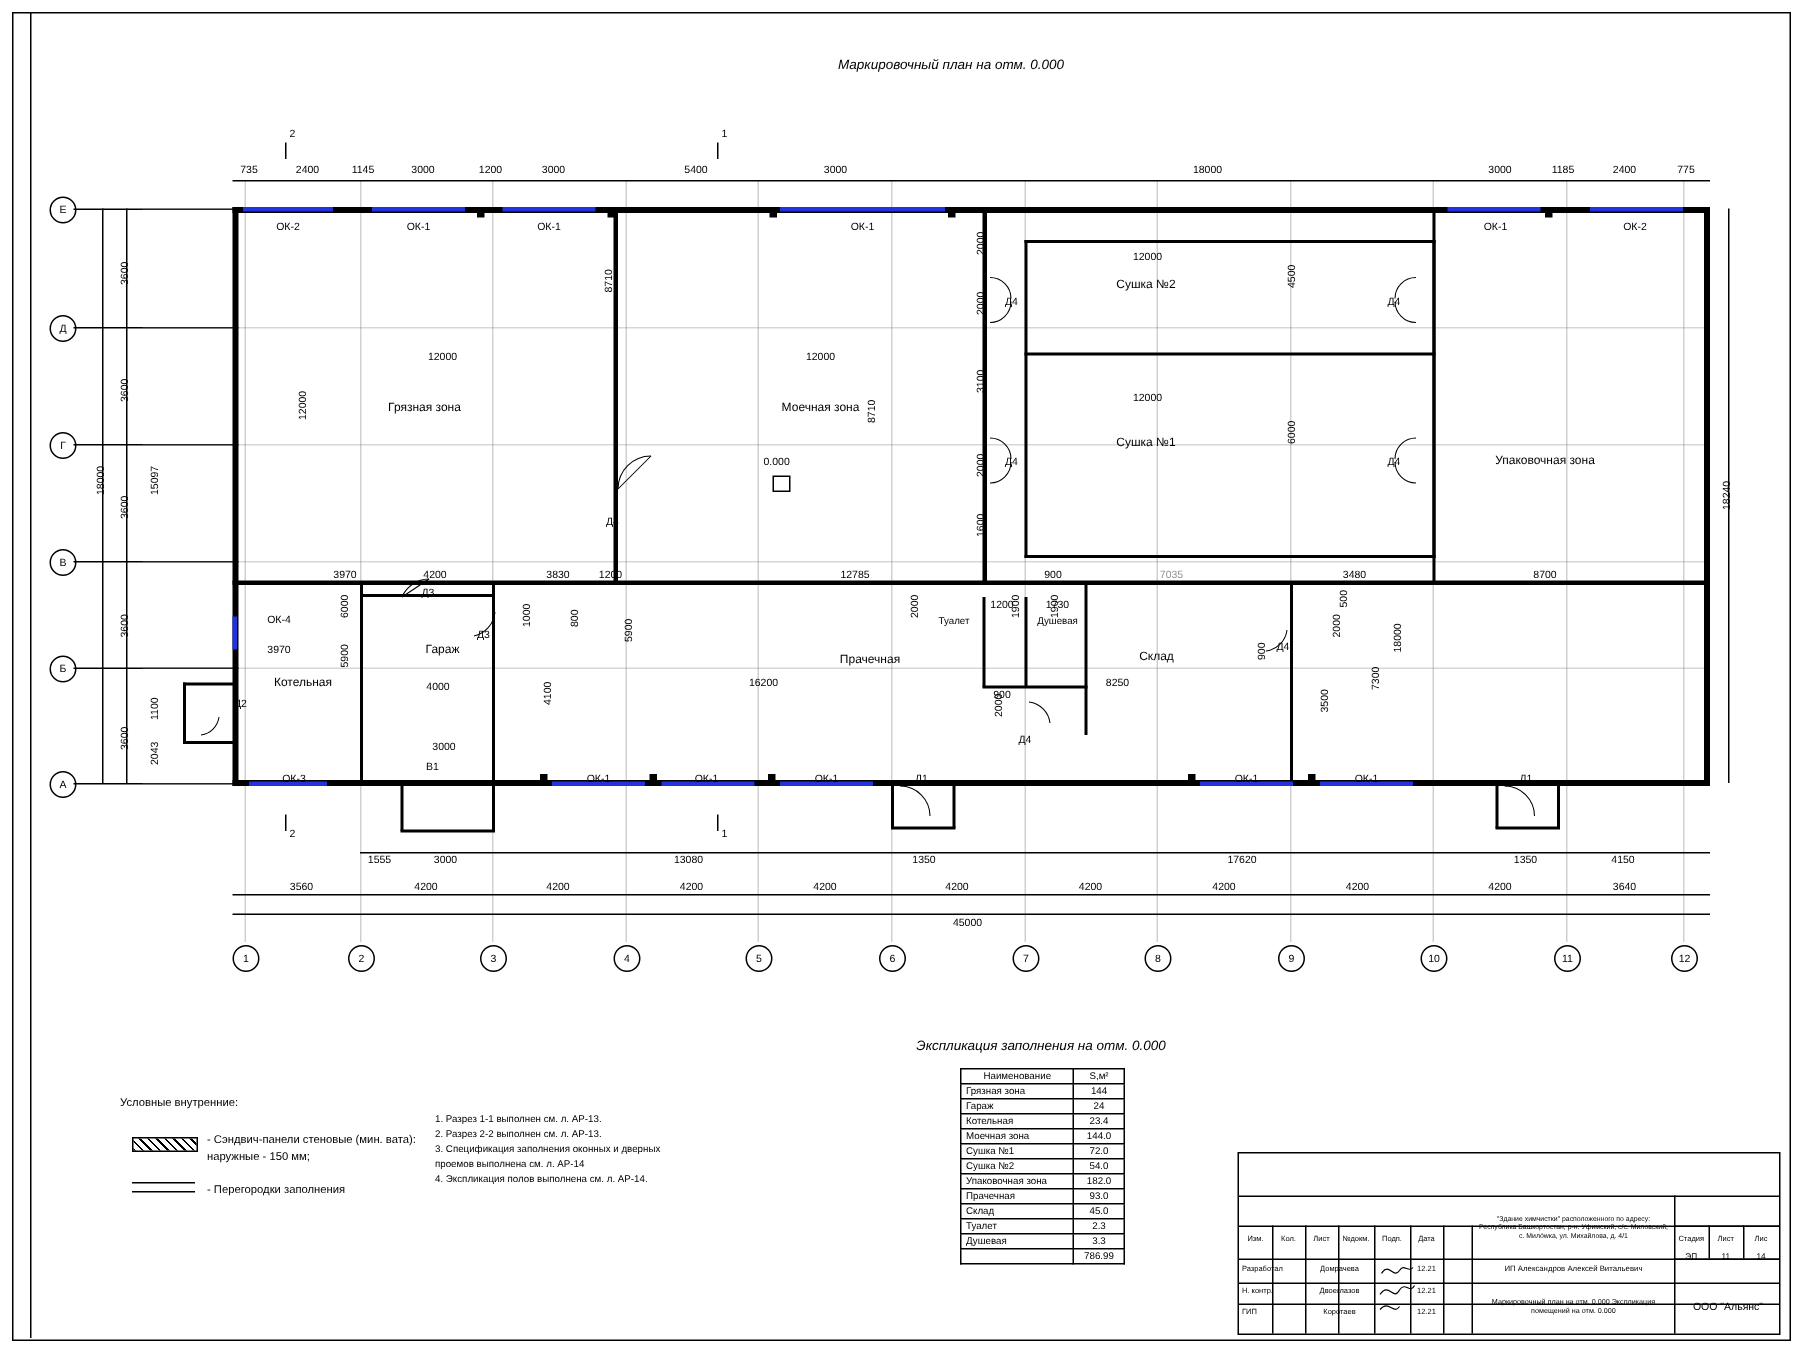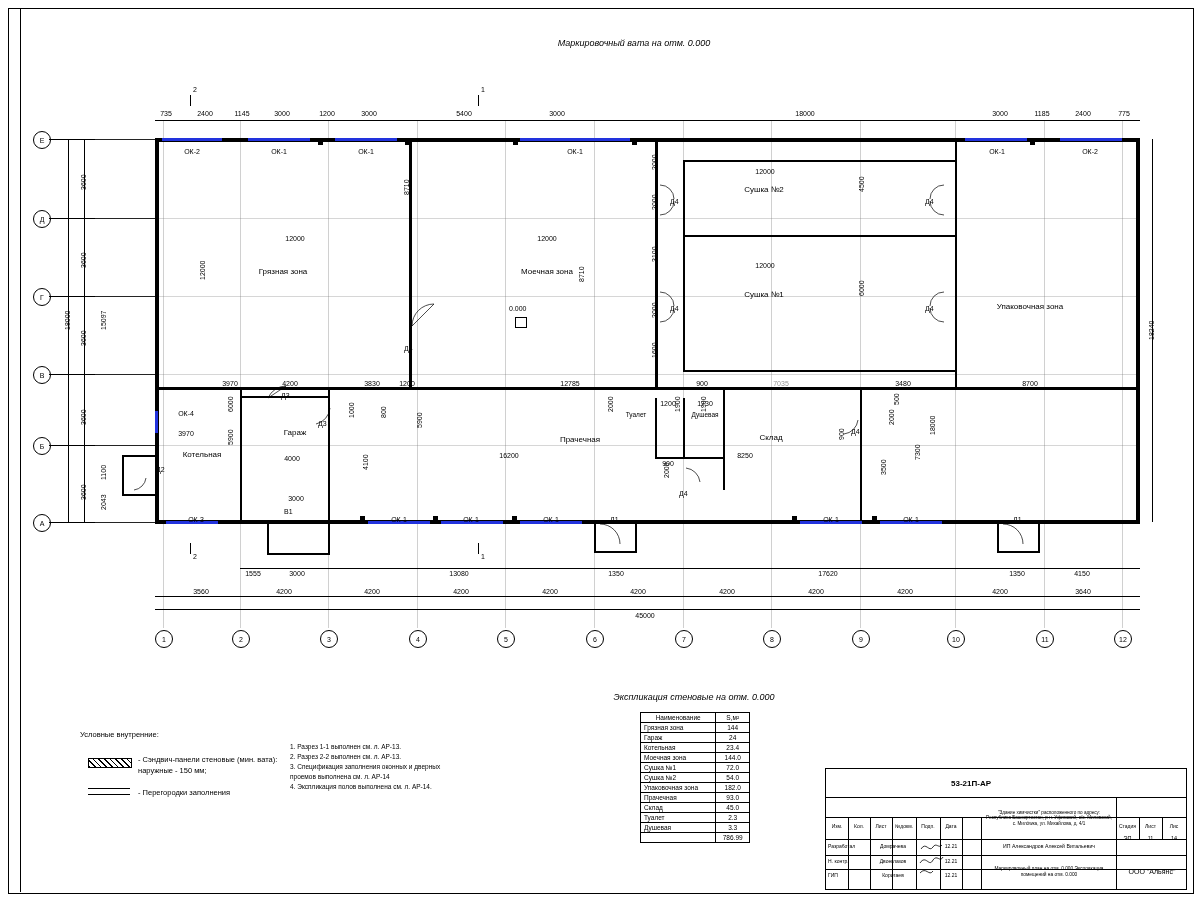--- a/index.html
+++ b/index.html
@@ -28,21 +28,21 @@
   .notes{position:absolute;font-size:6.5px;color:#000;line-height:1.5;}
 </style>
 </head>
 <body>
 
 <div id="sheet">
 
   <div class="brd" style="left:8px;top:8px;width:1184px;height:884px;"></div>
   <div class="ln" style="left:20px;top:8px;width:1px;height:884px;"></div>
 
-  <div class="title c" style="left:634px;top:38px;transform:translateX(-50%);">Маркировочный вата на отм. 0.000</div>
+  <div class="title c" style="left:634px;top:38px;transform:translateX(-50%);">Маркировочный план на отм. 0.000</div>
 
   <div class="circ" style="left:33px;top:131px;">Е</div>
   <div class="circ" style="left:33px;top:210px;">Д</div>
   <div class="circ" style="left:33px;top:288px;">Г</div>
   <div class="circ" style="left:33px;top:366px;">В</div>
   <div class="circ" style="left:33px;top:437px;">Б</div>
   <div class="circ" style="left:33px;top:514px;">А</div>
 
   <div class="ln" style="left:49px;top:139px;width:110px;height:1px;"></div>
   <div class="ln" style="left:49px;top:218px;width:110px;height:1px;"></div>
@@ -317,21 +317,21 @@
   <div class="ln" style="left:405px;top:140px;width:5px;height:5px;"></div>
   <div class="ln" style="left:513px;top:140px;width:5px;height:5px;"></div>
   <div class="ln" style="left:632px;top:140px;width:5px;height:5px;"></div>
   <div class="ln" style="left:1030px;top:140px;width:5px;height:5px;"></div>
   <div class="ln" style="left:360px;top:516px;width:5px;height:5px;"></div>
   <div class="ln" style="left:433px;top:516px;width:5px;height:5px;"></div>
   <div class="ln" style="left:512px;top:516px;width:5px;height:5px;"></div>
   <div class="ln" style="left:792px;top:516px;width:5px;height:5px;"></div>
   <div class="ln" style="left:872px;top:516px;width:5px;height:5px;"></div>
 
-  <div class="title c" style="left:694px;top:692px;transform:translateX(-50%);">Экспликация стеновые на отм. 0.000</div>
+  <div class="title c" style="left:694px;top:692px;transform:translateX(-50%);">Экспликация заполнения на отм. 0.000</div>
   <table class="exp" style="left:640px;top:712px;width:110px;">
     <thead>
       <tr>
         <th style="width:80px;">Наименование</th>
         <th style="width:30px;">S,м²</th>
       </tr>
     </thead>
     <tbody id="expl-body">
         <tr>
           <td>Грязная зона</td>
@@ -408,21 +408,20 @@
     <div class="ln" style="left:90px;top:48px;width:1px;height:72px;"></div>
     <div class="ln" style="left:114px;top:48px;width:1px;height:72px;"></div>
     <div class="ln" style="left:136px;top:48px;width:1px;height:72px;"></div>
     <div class="ln" style="left:155px;top:48px;width:1px;height:72px;"></div>
     <div class="ln" style="left:290px;top:28px;width:1px;height:92px;"></div>
     <div class="ln" style="left:290px;top:48px;width:70px;height:1px;"></div>
     <div class="ln" style="left:290px;top:70px;width:70px;height:1px;"></div>
     <div class="ln" style="left:313px;top:48px;width:1px;height:22px;"></div>
     <div class="ln" style="left:336px;top:48px;width:1px;height:22px;"></div>
 
-    <div class="cell" style="left:0;top:4px;width:290px;height:22px;font-size:8px;font-weight:bold;">53-21П-АР</div>
     <div class="cell" style="left:158px;top:30px;width:130px;height:38px;font-size:4.6px;">"Здание химчистки" расположенного по адресу: Республика Башкортостан, р-н. Уфимский, с/с. Миловский, с. Милówка, ул. Михайлова, д. 4/1</div>
     <div class="cell" style="left:158px;top:70px;width:130px;height:16px;font-size:5.2px;">ИП Александров Алексей Витальевич</div>
     <div class="cell" style="left:158px;top:88px;width:130px;height:30px;font-size:4.8px;">Маркировочный план на отм. 0.000 Экспликация помещений на отм. 0.000</div>
     <div class="cell" style="left:292px;top:88px;width:68px;height:30px;font-size:7px;">ООО "Альянс"</div>
 
     <div class="cell" style="left:0;top:48px;width:22px;height:20px;font-size:5px;">Изм.</div>
     <div class="cell" style="left:22px;top:48px;width:22px;height:20px;font-size:5px;">Кол.</div>
     <div class="cell" style="left:44px;top:48px;width:22px;height:20px;font-size:5px;">Лист</div>
     <div class="cell" style="left:66px;top:48px;width:24px;height:20px;font-size:5px;">№докм.</div>
     <div class="cell" style="left:90px;top:48px;width:24px;height:20px;font-size:5px;">Подп.</div>

